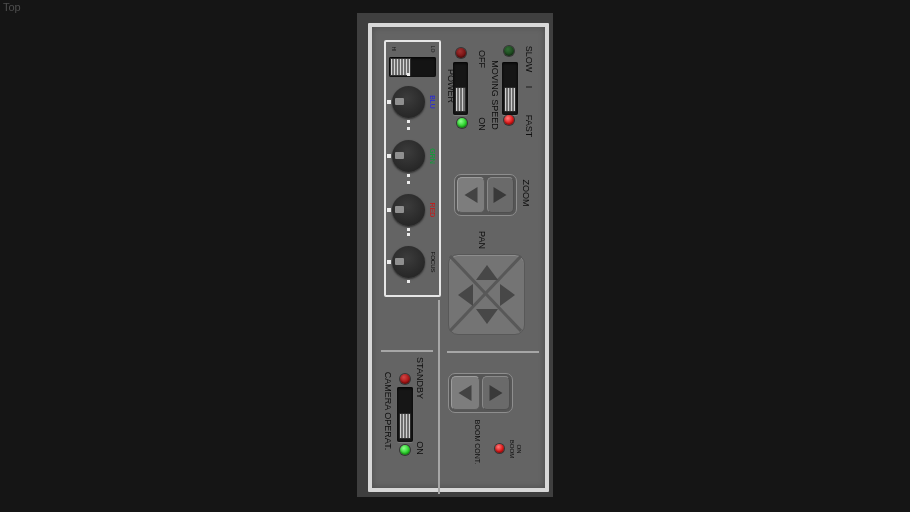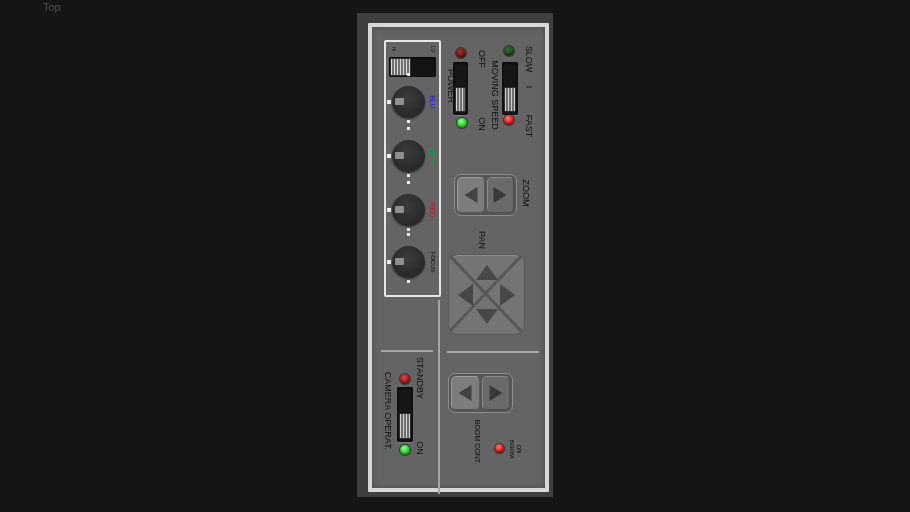--- a/index.html
+++ b/index.html
@@ -1,20 +1,20 @@
 <!DOCTYPE html>
 <html><head>
 <meta charset="utf-8">
 <style>
   html,body{margin:0;padding:0;}
   body{
     width:910px;height:512px;background:#151515;position:relative;
     font-family:"Liberation Sans",sans-serif;overflow:hidden;
   }
-  .view-label{position:absolute;left:3px;top:1px;font-size:11px;color:#4e4e4e;margin-left:40px;}
+  .view-label{position:absolute;left:3px;top:1px;font-size:11px;color:#4e4e4e;}
 
   .panel{position:absolute;left:357px;top:13px;width:196px;height:484px;background:#3f3f3f;}
   .frame{position:absolute;left:11px;top:10px;width:181px;height:469px;box-sizing:border-box;
          border:4px solid #d8d8d8;background:#646464;border-radius:1px;
          box-shadow:inset 0 0 6px rgba(0,0,0,.25);}
 
   .vtext{position:absolute;writing-mode:vertical-rl;white-space:nowrap;
          transform:translate(-50%,-50%);color:#0e0e0e;font-size:9px;line-height:1;}
   .vtext.small{font-size:7px;}
   .vtext.tiny{font-size:6px;}

